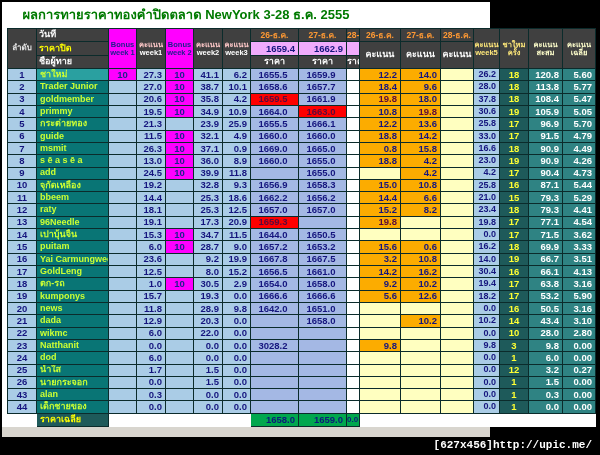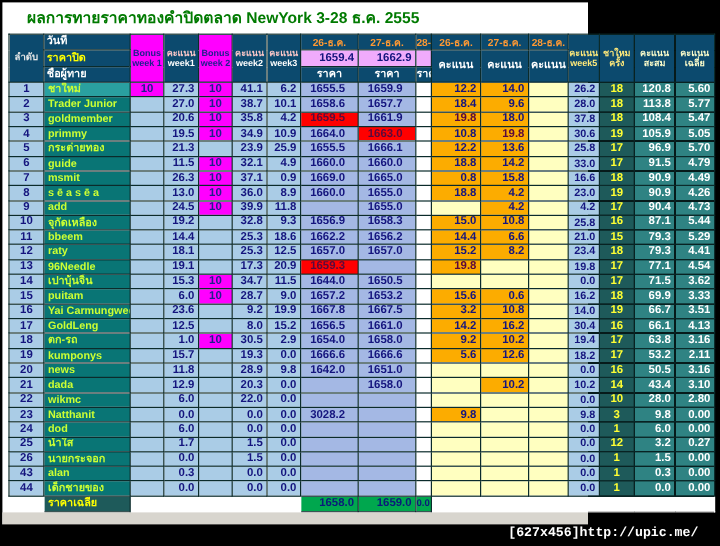--- a/index.html
+++ b/index.html
@@ -6,21 +6,21 @@
   body{width:600px;height:455px;position:relative;background:#000;overflow:hidden;
        font-family:"Liberation Sans","DejaVu Sans",sans-serif;}
   .page{position:absolute;left:2px;top:2px;width:488px;height:451px;background:#ffffff;}
   .title{position:absolute;left:0;top:0;width:100%;height:26px;line-height:26px;
          text-align:center;padding-right:120px;box-sizing:border-box;
          font-size:13px;font-weight:bold;color:#007a00;}
   .tablewrap{position:absolute;left:5px;top:26px;}
   table{border-collapse:collapse;table-layout:fixed;width:588px;}
   td,th{border:1px solid #0b2b2b;overflow:hidden;white-space:nowrap;padding:0;
         font-size:9.5px;font-weight:bold;color:#15157e;line-height:1.05;}
-  thead th{background:#0c4a6e;color:#fff;font-weight:bold;}
+  thead th{background:#404040;color:#fff;font-weight:bold;}
   thead tr.hr1{height:13px;} thead tr.hr2{height:14px;} thead tr.hr3{height:13px;}
   .h-rank{font-size:8px;color:#e8e8e8;}
   .h-left{text-align:left;padding-left:2px;font-size:9px;}
   .h-yel{color:#ffff00;}
   .h-bonus{background:#ff00ff;color:#20208c;font-size:7.5px;white-space:normal;line-height:1;}
   .h-small{font-size:7.5px;white-space:normal;}
   .h-small .a{display:block;color:#ffc9c9;} .h-small .b{display:block;color:#ffffff;}
   .h-small.gold .a{color:#ffe97a;} .h-small.gold .b{color:#ffe97a;}
   .h-small.pale .a{color:#ffffcc;} .h-small.pale .b{color:#ffffcc;}
   .h-day{color:#ff9933;font-size:8.5px;}
@@ -46,21 +46,21 @@
   tfoot tr{height:13.5px;}
   tfoot td{background:#ffffff;border:1px solid #ffffff;border-top:1px solid #0b2b2b;}
   td.f-label{background:#1e5a5a;color:#ffff00;text-align:left;padding-left:3px;
              border:1px solid #0b2b2b;font-size:9px;}
   td.f-green{background:#00a74e;color:#0b1b7a;text-align:right;padding-right:3px;
              border:1px solid #0b2b2b;}
   td.f-g28{font-size:8px;padding-right:1px;}
   .strip{position:absolute;left:0;top:425px;width:100%;height:12px;background:#d8d5ce;}
   .bar{position:absolute;left:0;bottom:0;width:600px;height:18px;background:#000;
        color:#fff;text-align:right;font-size:11px;font-weight:bold;line-height:17px;
-       padding-right:18px;box-sizing:border-box;font-family:"Liberation Mono","DejaVu Sans Mono",monospace;}
+       padding-right:8px;box-sizing:border-box;font-family:"Liberation Mono","DejaVu Sans Mono",monospace;}
 </style>
 </head>
 <body>
 
 <div class="page">
   <div class="title">ผลการทายราคาทองคำปิดตลาด NewYork 3-28 ธ.ค. 2555</div>
 
   <div class="tablewrap">
   <table>
     <colgroup>
@@ -492,21 +492,21 @@
             <td class="wk">0.0</td>
             <td class="price">1666.6</td>
             <td class="price">1666.6</td>
             <td class="p28"></td>
             <td class="score fill">5.6</td>
             <td class="score fill">12.6</td>
             <td class="s28"></td>
             <td class="w5">18.2</td>
             <td class="cnt">17</td>
             <td class="tot">53.2</td>
-            <td class="avg">2.11</td>
+            <td class="avg">5.90</td>
           </tr>
           <tr>
             <td class="rank">20</td>
             <td class="name">news</td>
             <td class="bonus"></td>
             <td class="wk">11.8</td>
             <td class="bonus"></td>
             <td class="wk">28.9</td>
             <td class="wk">9.8</td>
             <td class="price">1642.0</td>

